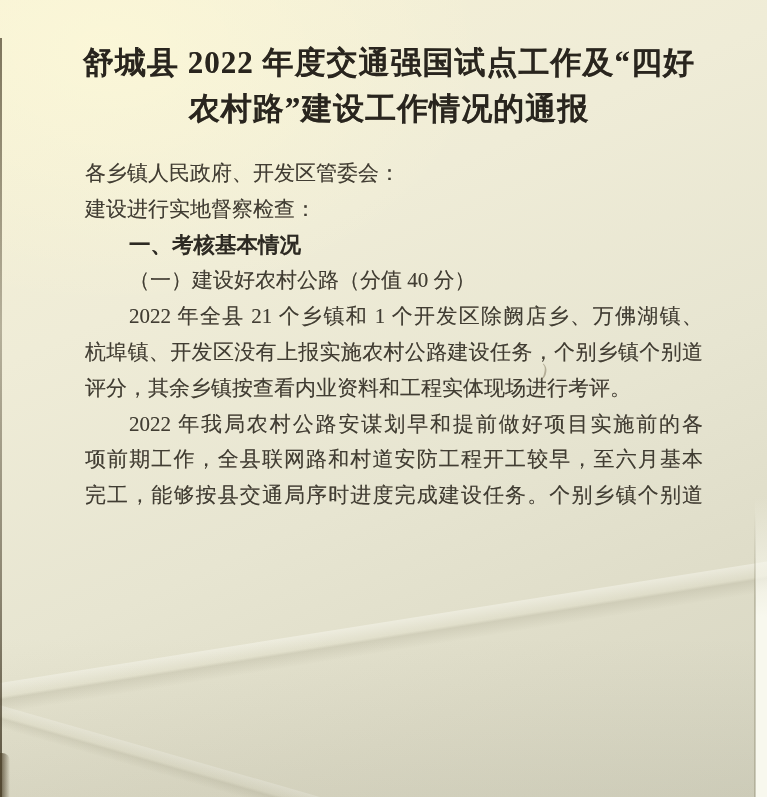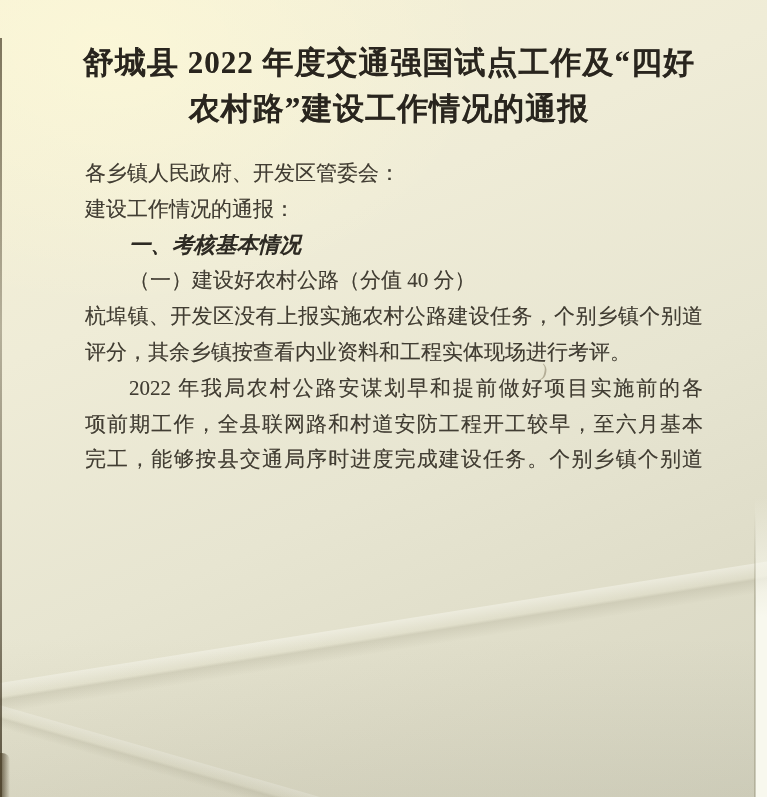--- a/index.html
+++ b/index.html
@@ -36,21 +36,20 @@
     text-shadow: 0 0 0.5px rgba(70,65,50,0.45);
   }
   .line { line-height: 35.8px; white-space: normal; }
   .line.fill { text-align: justify; text-align-last: justify; }
   .line.indent { padding-left: 44px; }
   .line.heading {
     font-family: "Liberation Sans", "DejaVu Sans", sans-serif;
     font-weight: bold;
     font-size: 21.5px;
     color: #2d2a23;
-    font-style: italic;
   }
 
   
   .stray-mark {
     position: absolute;
     left: 541px; top: 360px;
     font-size: 19px;
     color: rgba(115,104,78,0.45);
     transform: rotate(12deg);
   }
@@ -108,23 +107,24 @@
 
 <div class="page">
 
   <div class="title-block">
     <div>舒城县 2022 年度交通强国试点工作及“四好</div>
     <div>农村路”建设工作情况的通报</div>
   </div>
 
   <div class="body-block">
     <div class="line">各乡镇人民政府、开发区管委会：</div>
-    <div class="line">建设工作情况的通报：</div>
+    <div class="line">建设进行实地督察检查：</div>
     <div class="line indent heading">一、考核基本情况</div>
     <div class="line indent">（一）建设好农村公路（分值 40 分）</div>
+    <div class="line indent fill">2022 年全县 21 个乡镇和 1 个开发区除阙店乡、万佛湖镇、</div>
     <div class="line fill">杭埠镇、开发区没有上报实施农村公路建设任务，个别乡镇个别道</div>
     <div class="line">评分，其余乡镇按查看内业资料和工程实体现场进行考评。</div>
     <div class="line indent fill">2022 年我局农村公路安谋划早和提前做好项目实施前的各</div>
     <div class="line fill">项前期工作，全县联网路和村道安防工程开工较早，至六月基本</div>
     <div class="line fill">完工，能够按县交通局序时进度完成建设任务。个别乡镇个别道</div>
   </div>
 
   <div class="stray-mark">)</div>
 
   <div class="crease crease-main"></div>

